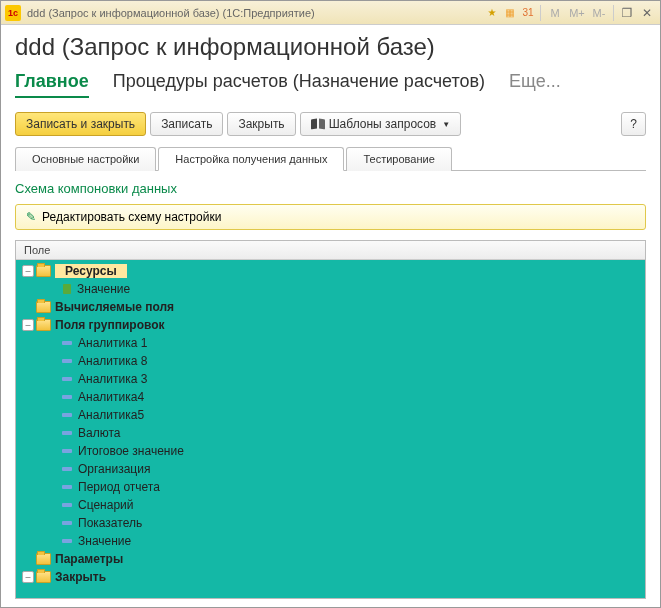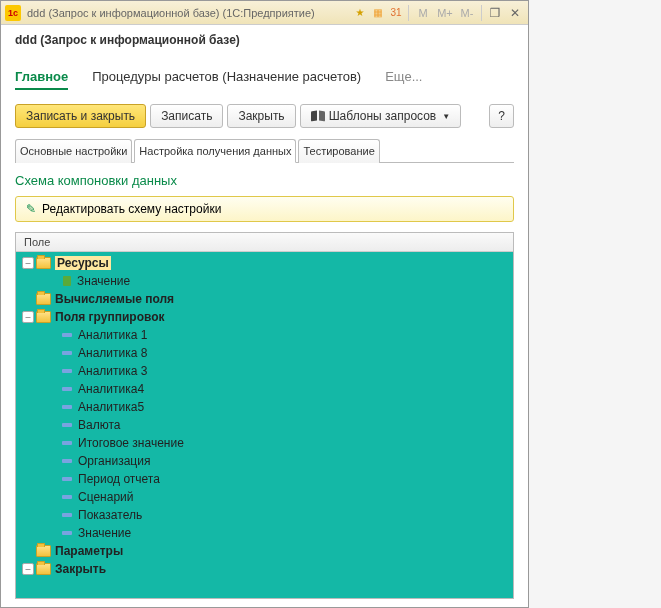--- a/index.html
+++ b/index.html
@@ -1,57 +1,57 @@
 <!DOCTYPE html>
 <html><head>
 <meta charset="utf-8">
 <style>
 *{box-sizing:border-box;margin:0;padding:0;font-family:Arial,sans-serif;font-size:12px}
 body{background:#f5f5f5;width:661px;height:608px;overflow:hidden}
-.win{width:529px;height:608px;background:#fff;border:1px solid #999;display:flex;flex-direction:column}
+.win{width:661px;height:608px;background:#fff;border:1px solid #999;display:flex;flex-direction:column}
 .titlebar{height:24px;background:linear-gradient(#f8f0d8,#f0e4b8);display:flex;align-items:center;padding:0 4px;border-bottom:1px solid #ccc}
 .titlebar .logo{width:16px;height:16px;background:#fcc800;border-radius:2px;margin-right:6px;display:flex;align-items:center;justify-content:center;font-size:9px;font-weight:bold;color:#c00}
 .titlebar .title{flex:1;color:#666;font-size:11px}
 .titlebar .tb-icons{display:flex;gap:2px;align-items:center}
 .titlebar .tb-icon{width:16px;height:16px;display:flex;align-items:center;justify-content:center;font-size:10px;color:#888;border:1px solid transparent}
 .titlebar .tb-icon.star{color:#d4a000}
 .titlebar .tb-icon.calc{color:#f0a030}
 .titlebar .tb-icon.cal{color:#e07030}
 .titlebar .sep{width:1px;height:16px;background:#ccc;margin:0 2px}
 .titlebar .m-btn{width:20px;height:16px;color:#aaa;font-size:11px;display:flex;align-items:center;justify-content:center}
 .titlebar .win-btn{width:18px;height:16px;display:flex;align-items:center;justify-content:center;color:#666;font-size:12px;cursor:pointer}
 .content{flex:1;padding:8px 14px;overflow:hidden;display:flex;flex-direction:column}
-h1{font-size:12px;font-weight:bold;color:#333;margin-bottom:22px}
+h1{font-size:24px;font-weight:normal;color:#333;margin-bottom:10px}
 .nav{display:flex;gap:24px;margin-bottom:14px}
-.nav-item{font-size:13px;color:#333;cursor:pointer}
+.nav-item{font-size:18px;color:#333;cursor:pointer}
 .nav-item.active{color:#0a8a4a;font-weight:bold;border-bottom:2px solid #0a8a4a;padding-bottom:4px}
 .nav-item.dim{color:#888}
 .toolbar{display:flex;gap:4px;margin-bottom:10px;align-items:center}
 .btn{border:1px solid #bbb;background:linear-gradient(#fff,#eee);padding:4px 10px;border-radius:3px;cursor:pointer;font-size:12px;color:#333;display:flex;align-items:center;gap:4px}
 .btn.primary{background:linear-gradient(#ffe67a,#f5cf3f);border-color:#c9a227;font-weight:normal}
 .btn.help{margin-left:auto;padding:4px 8px}
 .tabs{display:flex;border-bottom:1px solid #bbb;margin-bottom:10px}
-.tab{padding:5px 4px;border:1px solid #bbb;border-bottom:none;background:linear-gradient(#fff,#f3f3f3);margin-right:2px;border-radius:3px 3px 0 0;cursor:pointer;font-size:11px;color:#333;position:relative;top:1px}
+.tab{padding:5px 16px;border:1px solid #bbb;border-bottom:none;background:linear-gradient(#fff,#f3f3f3);margin-right:2px;border-radius:3px 3px 0 0;cursor:pointer;font-size:11px;color:#333;position:relative;top:1px}
 .tab.active{background:#fff;border-bottom:1px solid #fff;font-weight:normal}
 .section-title{color:#0a8a4a;font-size:13px;margin-bottom:8px}
 .edit-btn{border:1px solid #e0c84a;background:linear-gradient(#fffef0,#fdf5c8);padding:5px 10px;border-radius:3px;cursor:pointer;display:inline-flex;align-items:center;gap:6px;margin-bottom:10px;font-size:12px}
 .edit-btn .ico{color:#0a8a4a}
 .grid{flex:1;border:1px solid #bbb;overflow-y:auto;background:#14b8a6}
 .grid-header{background:linear-gradient(#fafafa,#ededed);border-bottom:1px solid #ccc;padding:3px 8px;font-size:11px;color:#444}
 .tree{padding:2px 0}
 .row{display:flex;align-items:center;padding:1px 6px;height:18px;cursor:default}
 .toggle{width:12px;height:12px;display:inline-flex;align-items:center;justify-content:center;margin-right:2px;font-size:9px;color:#666;border:1px solid #aaa;border-radius:2px;cursor:pointer;background:#fff}
 .ind{display:inline-block}
 .folder{width:15px;height:12px;display:inline-block;margin-right:4px;background:linear-gradient(#ffe28a,#f3c23e);border:1px solid #c9a227;border-radius:1px;position:relative}
 .folder:before{content:"";position:absolute;top:-3px;left:0;width:6px;height:3px;background:#f3c23e;border:1px solid #c9a227;border-bottom:none;border-radius:1px 1px 0 0}
 .ico-g{width:8px;height:10px;display:inline-block;background:#5aaa3a;border-radius:1px;margin-right:6px;margin-left:3px}
 .ico-b{width:10px;height:4px;display:inline-block;background:#7aa3e0;border-radius:1px;margin-right:6px;margin-left:2px}
 .lbl{font-size:12px;color:#222}
 .lbl.bold{font-weight:bold}
-.hl{background:#ffe8a0;padding:0 2px}
+.hl{background:#ffe8a0;padding:0 10px}
 .dd-arrow{font-size:8px;margin-left:2px}
 .book-ico{width:14px;height:12px;display:inline-block;position:relative}
 .book-ico:before{content:"";position:absolute;width:6px;height:10px;left:0;top:1px;background:#444;border-radius:1px 0 0 1px;transform:skewY(-8deg)}
 .book-ico:after{content:"";position:absolute;width:6px;height:10px;right:0;top:1px;background:#666;border-radius:0 1px 1px 0;transform:skewY(8deg)}
 </style>
 </head>
 <body>
 
 <div class="win">
 

